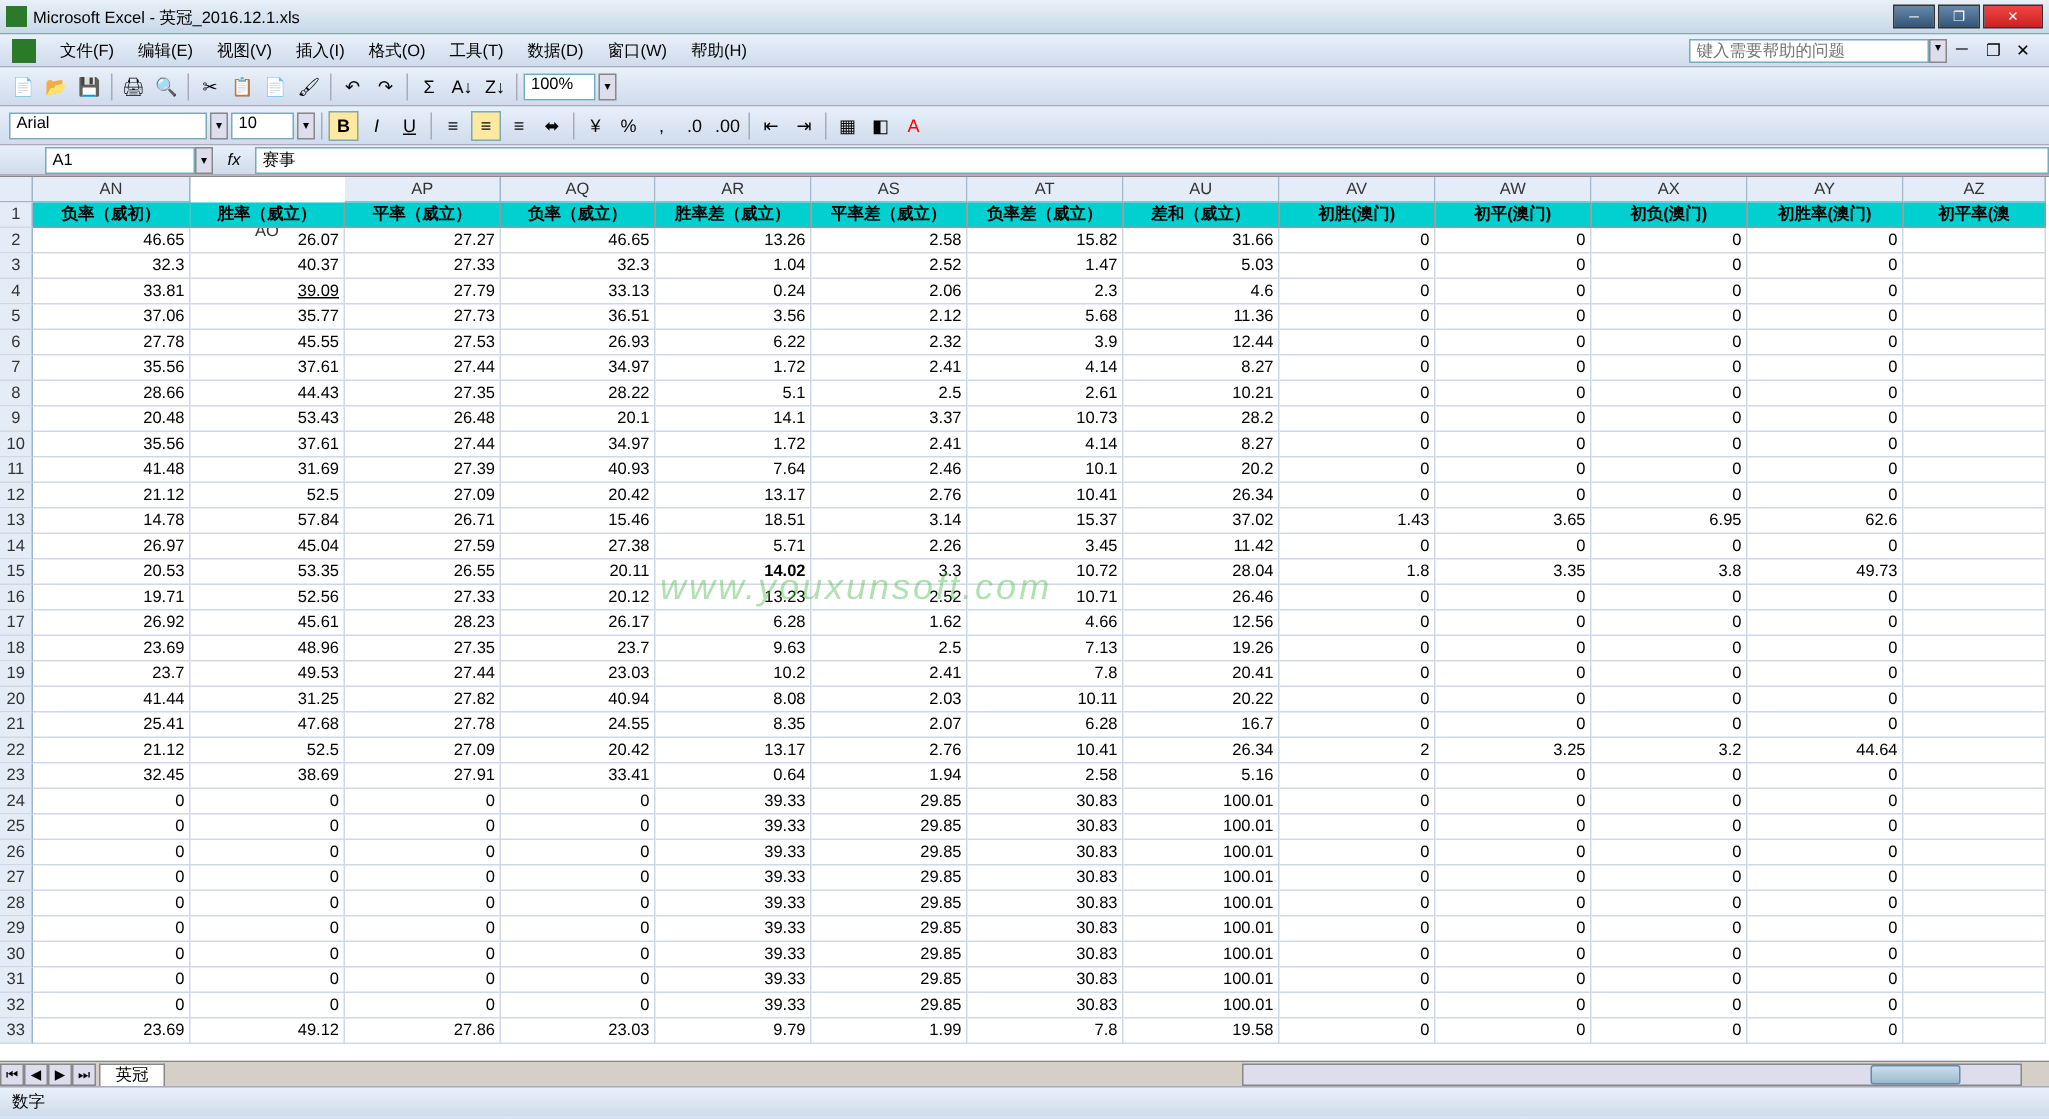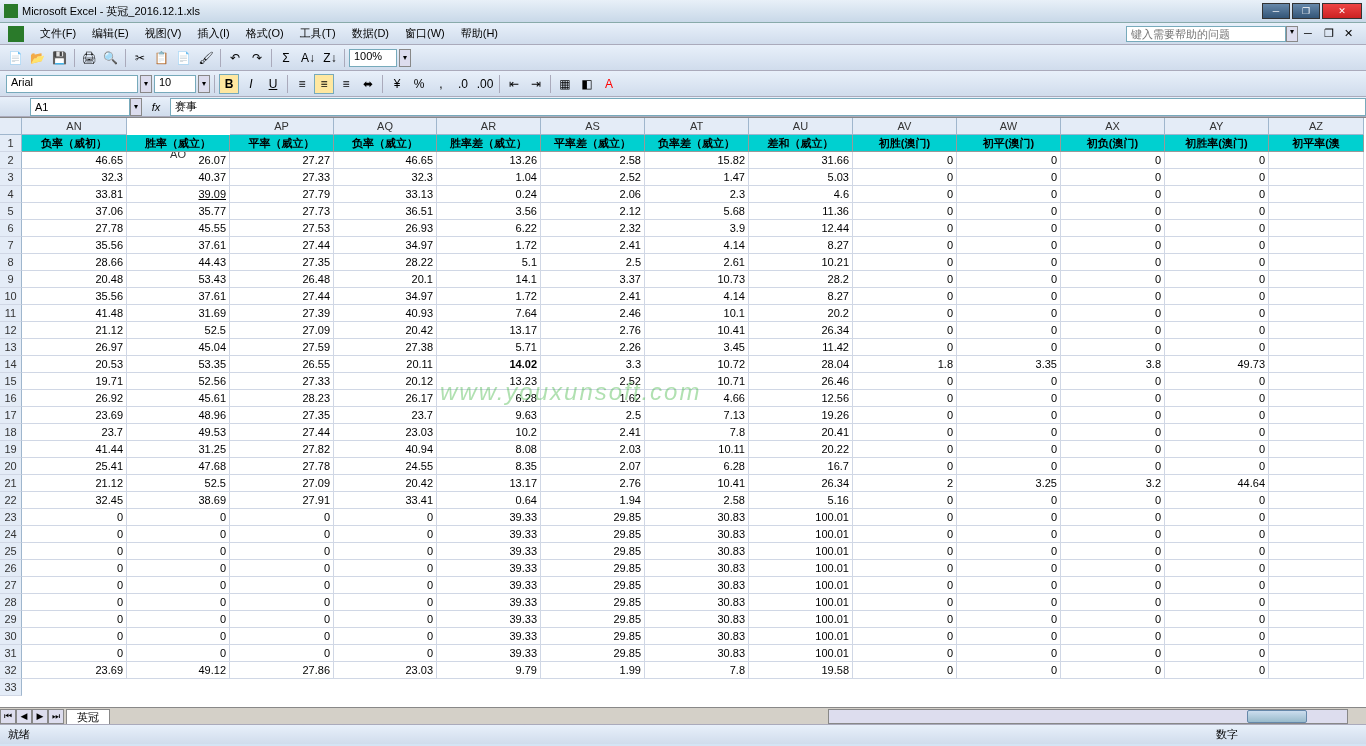--- a/index.html
+++ b/index.html
@@ -371,20 +371,35 @@
         <div class="cell" style="width: 104px;">2.76</div>
         <div class="cell" style="width: 104px;">10.41</div>
         <div class="cell" style="width: 104px;">26.34</div>
         <div class="cell" style="width: 104px;">0</div>
         <div class="cell" style="width: 104px;">0</div>
         <div class="cell" style="width: 104px;">0</div>
         <div class="cell" style="width: 104px;">0</div>
         <div class="cell" style="width: 95px;"></div>
       </div>
       <div class="row">
+        <div class="cell" style="width: 105px;">14.78</div>
+        <div class="cell" style="width: 103px;">57.84</div>
+        <div class="cell" style="width: 104px;">26.71</div>
+        <div class="cell" style="width: 103px;">15.46</div>
+        <div class="cell" style="width: 104px;">18.51</div>
+        <div class="cell" style="width: 104px;">3.14</div>
+        <div class="cell" style="width: 104px;">15.37</div>
+        <div class="cell" style="width: 104px;">37.02</div>
+        <div class="cell" style="width: 104px;">1.43</div>
+        <div class="cell" style="width: 104px;">3.65</div>
+        <div class="cell" style="width: 104px;">6.95</div>
+        <div class="cell" style="width: 104px;">62.6</div>
+        <div class="cell" style="width: 95px;"></div>
+      </div>
+      <div class="row">
         <div class="cell" style="width: 105px;">26.97</div>
         <div class="cell" style="width: 103px;">45.04</div>
         <div class="cell" style="width: 104px;">27.59</div>
         <div class="cell" style="width: 103px;">27.38</div>
         <div class="cell" style="width: 104px;">5.71</div>
         <div class="cell" style="width: 104px;">2.26</div>
         <div class="cell" style="width: 104px;">3.45</div>
         <div class="cell" style="width: 104px;">11.42</div>
         <div class="cell" style="width: 104px;">0</div>
         <div class="cell" style="width: 104px;">0</div>
@@ -686,15 +701,14 @@
   <div class="navbtn">◀</div>
   <div class="navbtn">▶</div>
   <div class="navbtn">⏭</div>
   <div class="tab">英冠</div>
   <div class="hscroll">
     <div class="thumb"></div>
   </div>
 </div>
 
 <div class="statusbar">
-  <div class="ready">就绪</div>
   <div class="numlock">数字</div>
 </div>
 
 </body></html>

